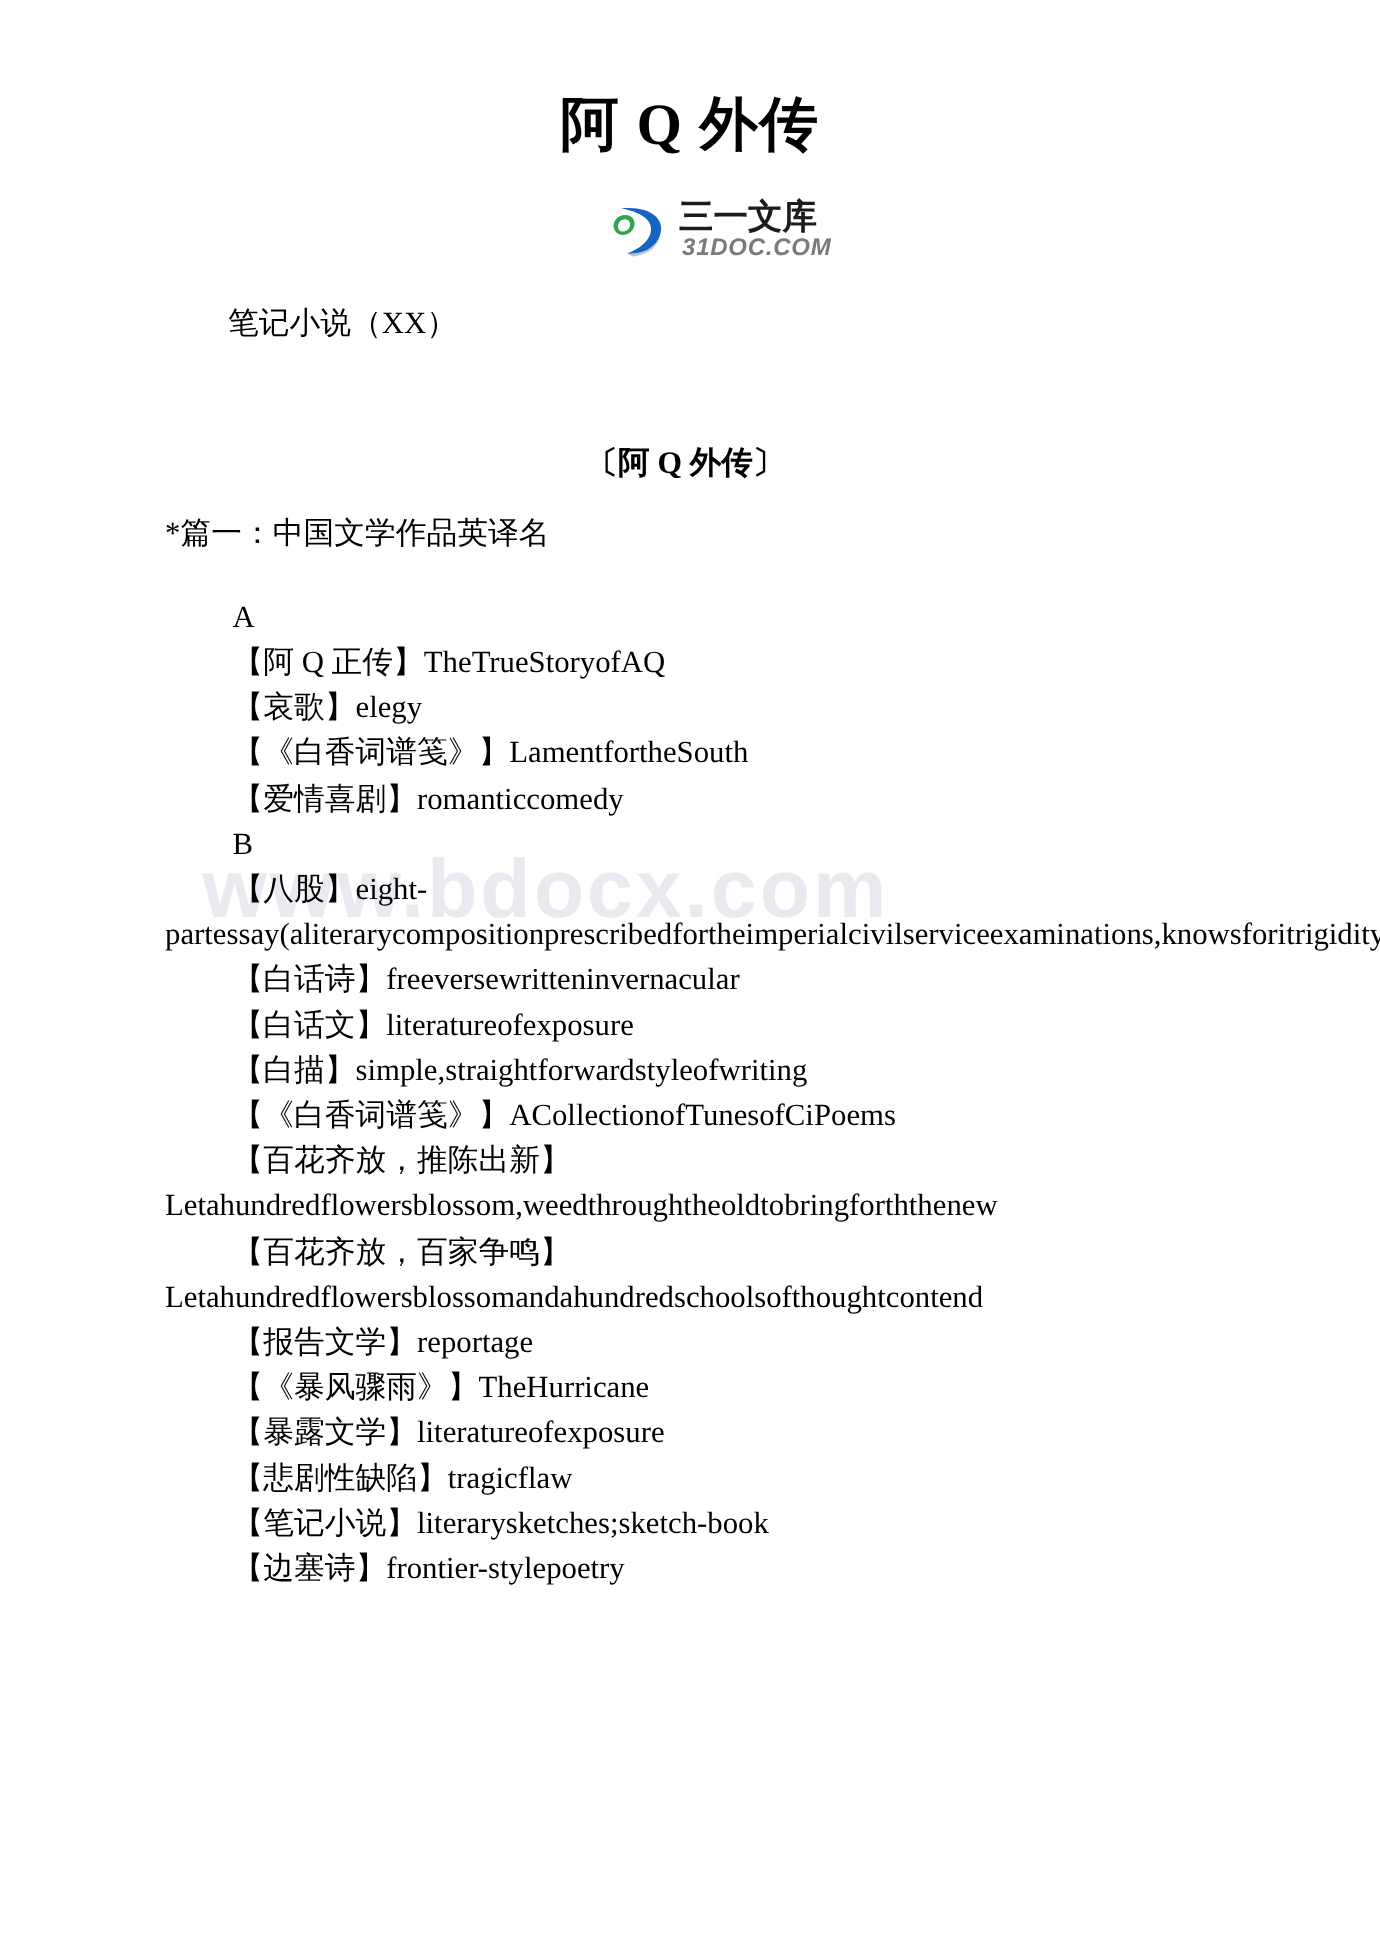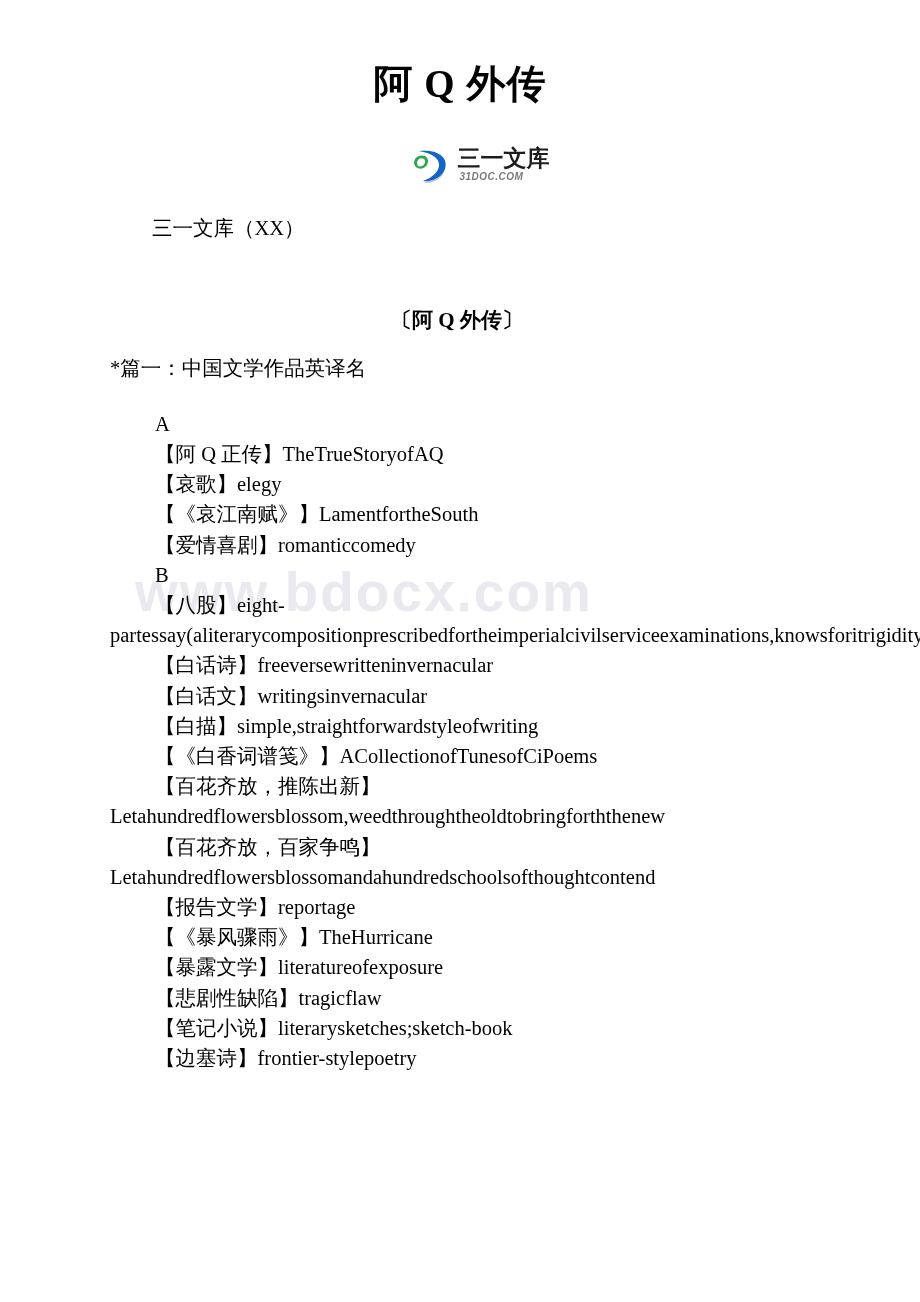--- a/index.html
+++ b/index.html
@@ -46,21 +46,21 @@
     padding-top: 60px;
     text-align: center;
     font-size: 39px;
     font-weight: 700;
     letter-spacing: 1px;
     line-height: 1.25;
   }
 
   
   .logo-wrap {
-    margin-top: 36px;
+    margin-top: 24px;
     text-align: center;
     height: 46px;
     padding-left: 12px;
   }
   .logo {
     display: inline-flex;
     align-items: center;
     gap: 3px;
     transform: translateX(14px);
   }
@@ -77,21 +77,21 @@
   }
   .logo-cn {
     font-family: "Liberation Sans", "DejaVu Sans", sans-serif;
     font-size: 23px;
     font-weight: 700;
     color: #1c1c1c;
     letter-spacing: 0px;
   }
   .logo-en {
     font-family: "Liberation Sans", "DejaVu Sans", sans-serif;
-    font-size: 10px;
+    font-size: 16px;
     font-weight: 700;
     font-style: italic;
     color: #7a7a7a;
     letter-spacing: 0.5px;
     margin-top: 2px;
     margin-left: 2px;
     text-align: center;
   }
 
   
@@ -154,38 +154,38 @@
           <path d="M3 18 C3 12 9 9 14 11 C18 13 18 19 14 22 C10 25 4 24 3 18 Z" fill="#2aa84a"></path>
           <path d="M6 18 C6 14 10 12 13 14 C15 16 14 20 11 21 C8 22 6 21 6 18 Z" fill="#ffffff"></path>
         </svg>
         <div class="logo-text-block">
           <span class="logo-cn">三一文库</span>
           <span class="logo-en">31DOC.COM</span>
         </div>
       </div>
     </div>
 
-    <div class="site-line para">三一文库（XX）</div>
+    <div class="site-line para">笔记小说（XX）</div>
 
     <div class="spacer-1"></div>
 
     <div class="section-title">〔阿 Q 外传〕</div>
 
     <div class="sub-title para">*篇一：中国文学作品英译名</div>
 
     <div class="entries">
       <div class="entry">A</div>
       <div class="entry">【阿 Q 正传】TheTrueStoryofAQ</div>
       <div class="entry">【哀歌】elegy</div>
-      <div class="entry">【《哀江南赋》】LamentfortheSouth</div>
+      <div class="entry">【《白香词谱笺》】LamentfortheSouth</div>
       <div class="entry">【爱情喜剧】romanticcomedy</div>
       <div class="entry">B</div>
       <div class="entry">【八股】eight-partessay(aliterarycompositionprescribedfortheimperialcivilserviceexaminations,knowsforitrigidityofformandpovertyofideas)</div>
       <div class="entry">【白话诗】freeversewritteninvernacular</div>
-      <div class="entry">【白话文】writingsinvernacular</div>
+      <div class="entry">【白话文】literatureofexposure</div>
       <div class="entry">【白描】simple,straightforwardstyleofwriting</div>
       <div class="entry">【《白香词谱笺》】ACollectionofTunesofCiPoems</div>
       <div class="entry">【百花齐放，推陈出新】Letahundredflowersblossom,weedthroughtheoldtobringforththenew</div>
       <div class="entry">【百花齐放，百家争鸣】Letahundredflowersblossomandahundredschoolsofthoughtcontend</div>
       <div class="entry">【报告文学】reportage</div>
       <div class="entry">【《暴风骤雨》】TheHurricane</div>
       <div class="entry">【暴露文学】literatureofexposure</div>
       <div class="entry">【悲剧性缺陷】tragicflaw</div>
       <div class="entry">【笔记小说】literarysketches;sketch-book</div>
       <div class="entry">【边塞诗】frontier-stylepoetry</div>

